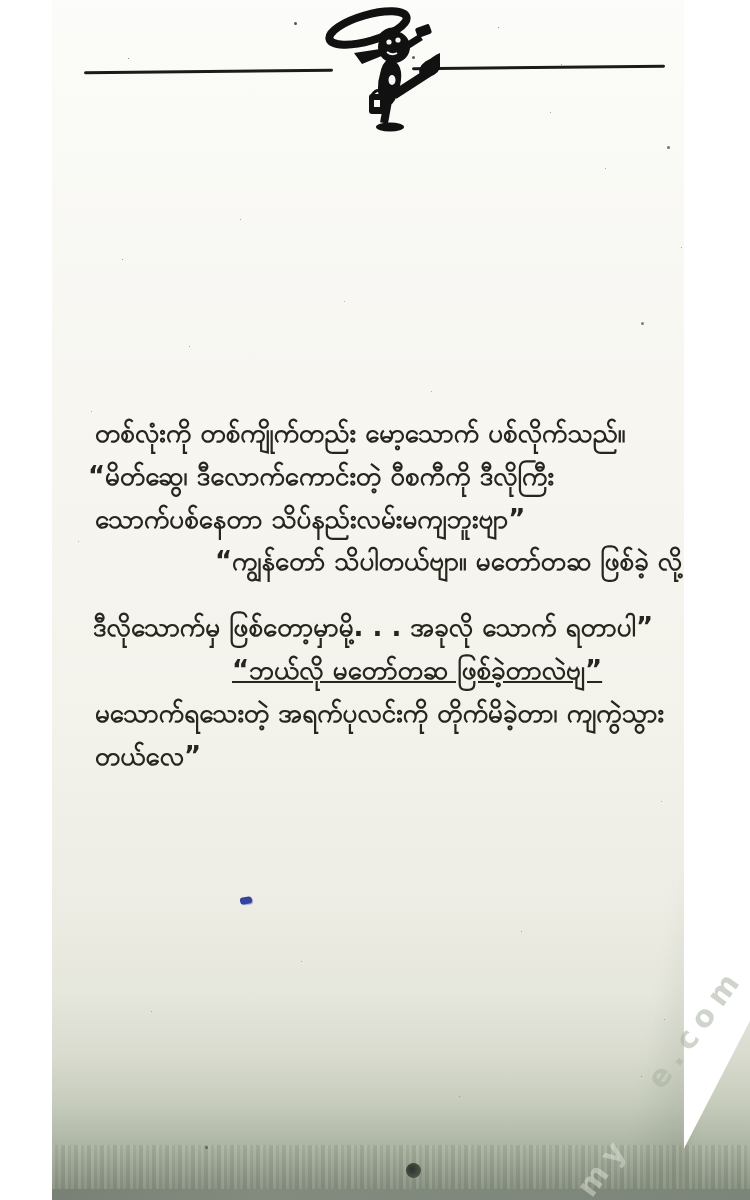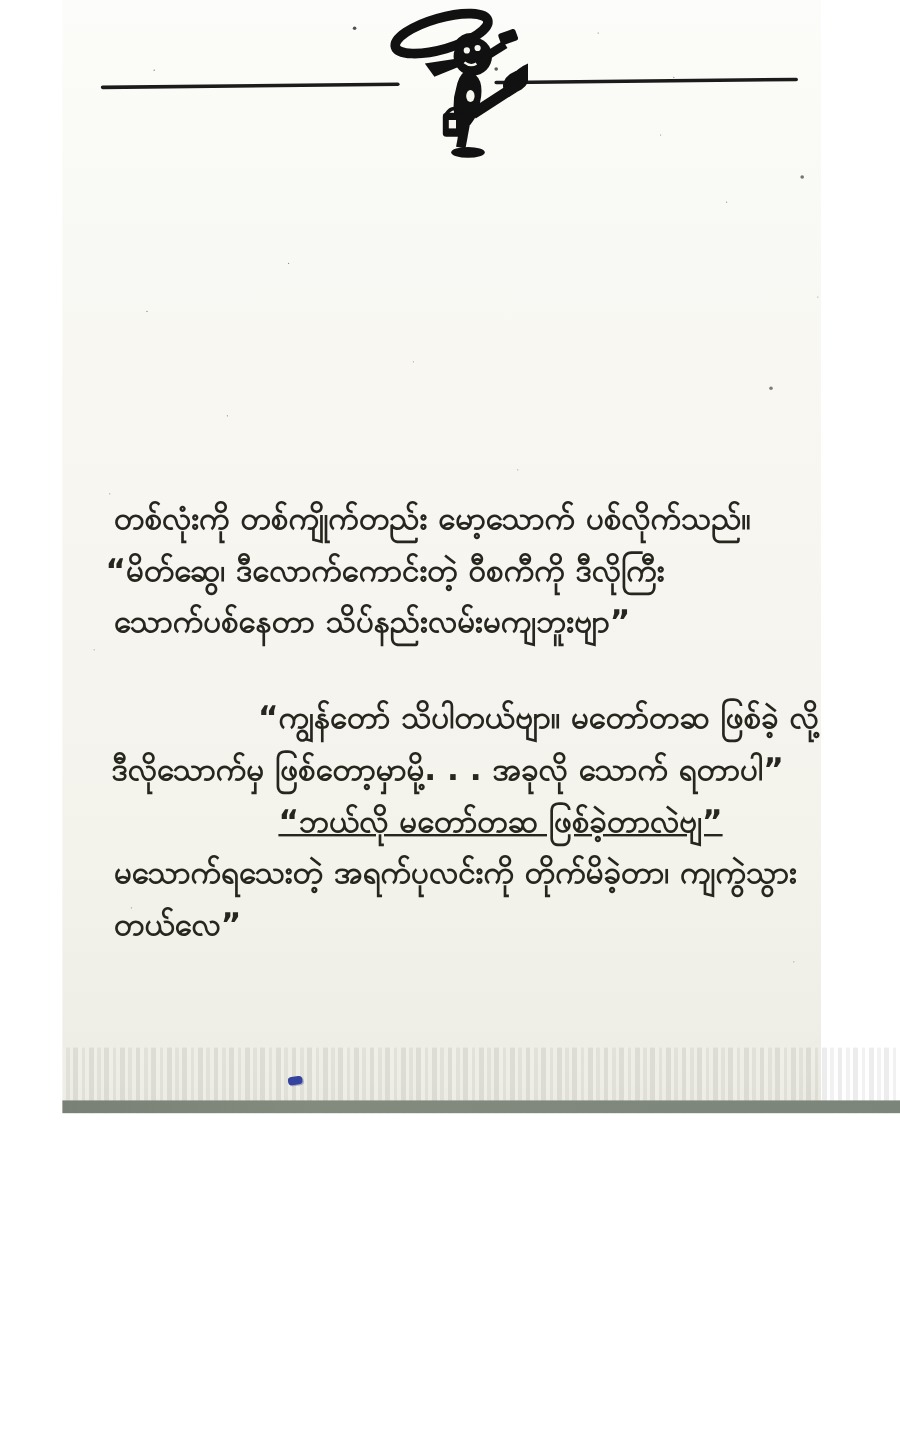--- a/index.html
+++ b/index.html
@@ -1,17 +1,17 @@
 <!DOCTYPE html>
 <html><head>
 <meta charset="utf-8">
 <style>
   html,body{margin:0;padding:0;background:#ffffff;}
   .page{
-    position:relative;width:750px;height:928px;overflow:hidden;
+    position:relative;width:750px;height:1200px;overflow:hidden;
     background:#ffffff;
     font-family:"DejaVu Sans",sans-serif;
   }
   
   .paper{
     position:absolute;left:52px;top:0;width:698px;height:1200px;
     background:linear-gradient(180deg,
       #fcfcfa 0%,
       #fafaf6 8%,
       #f7f6f1 35%,
@@ -87,22 +87,22 @@
   .figure{position:absolute;left:324px;top:2px;width:116px;height:132px;}
   
   .text-block{
     position:absolute;left:0;top:412px;width:750px;
     font-size:26px;line-height:42.8px;font-weight:600;
     color:#26261f;
   }
   .line{white-space:nowrap;}
   .l1,.l2,.l4,.l10,.l11{padding-left:95px;}
   .l3,.l5{padding-left:88px;}
-  .l6{padding-left:215px;margin-top:38px;}
-  .l7{padding-left:93px;}
+  .l6{padding-left:215px;}
+  .l7{padding-left:93px;margin-top:23px;}
   .l8{padding-left:232px;text-decoration:underline;}
   .l9{padding-left:180px;}
   
   .ink-blue{
     position:absolute;left:240px;top:897px;width:12px;height:7px;
     background:#34439d;border-radius:3px;transform:rotate(-8deg);
     box-shadow:1px 1px 0 rgba(52,67,157,.35);
   }
   .ink-spot{
     position:absolute;left:406px;top:1163px;width:15px;height:15px;border-radius:50%;

